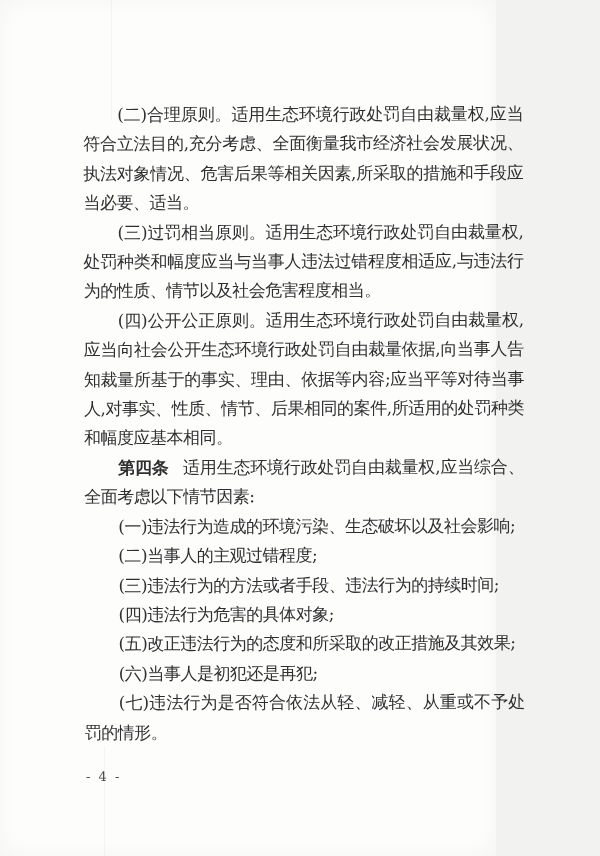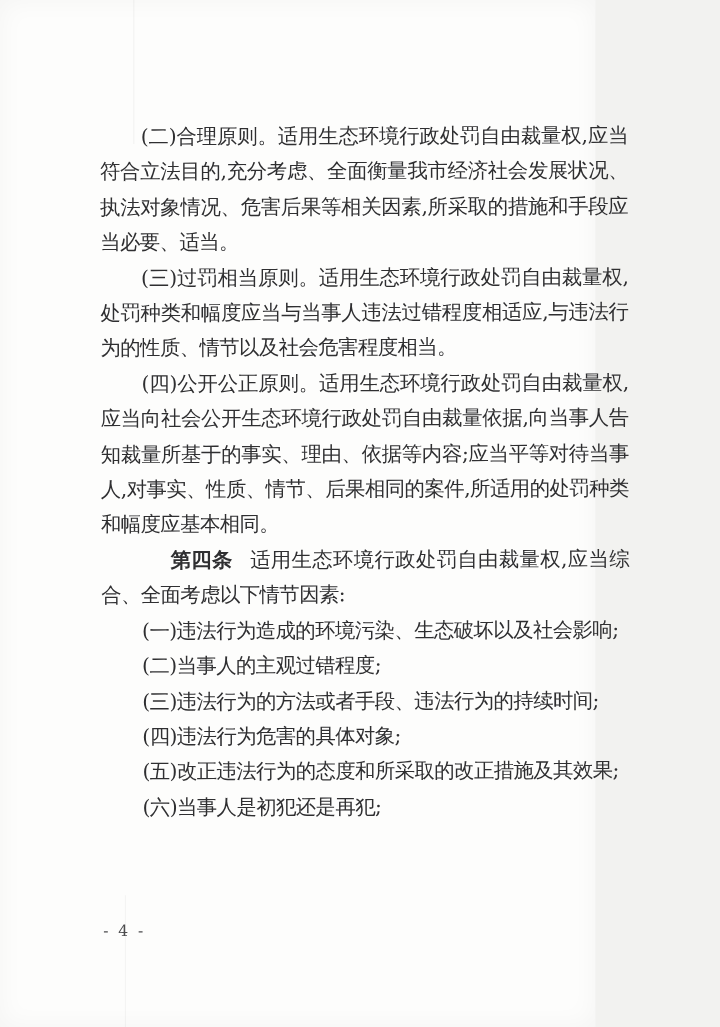--- a/index.html
+++ b/index.html
@@ -50,21 +50,20 @@
     transform: rotate(-0.15deg);
   }
   .content p {
     margin: 0;
     padding: 0;
     text-indent: 2em;
   }
   .article-label {
     font-weight: 700;
     margin-right: 0.85em;
-    margin-left: 24px;
   }
   .page-number {
     position: absolute;
     left: 86px;
     top: 769px;
     font-size: 13px;
     color: #4c4c4e;
     letter-spacing: 2px;
     transform: rotate(-0.2deg);
   }
@@ -87,17 +86,18 @@
     <p>
       <span class="article-label">第四条</span><span>适用生态环境行政处罚自由裁量权,应当综合、全面考虑以下情节因素:</span>
     </p>
 
     <p>(一)违法行为造成的环境污染、生态破坏以及社会影响;</p>
     <p>(二)当事人的主观过错程度;</p>
     <p>(三)违法行为的方法或者手段、违法行为的持续时间;</p>
     <p>(四)违法行为危害的具体对象;</p>
     <p>(五)改正违法行为的态度和所采取的改正措施及其效果;</p>
     <p>(六)当事人是初犯还是再犯;</p>
+    <p>(七)违法行为是否符合依法从轻、减轻、从重或不予处罚的情形。</p>
   </div>
 
   <div class="page-number">- 4 -</div>
 
 </div>
 
 </body></html>

